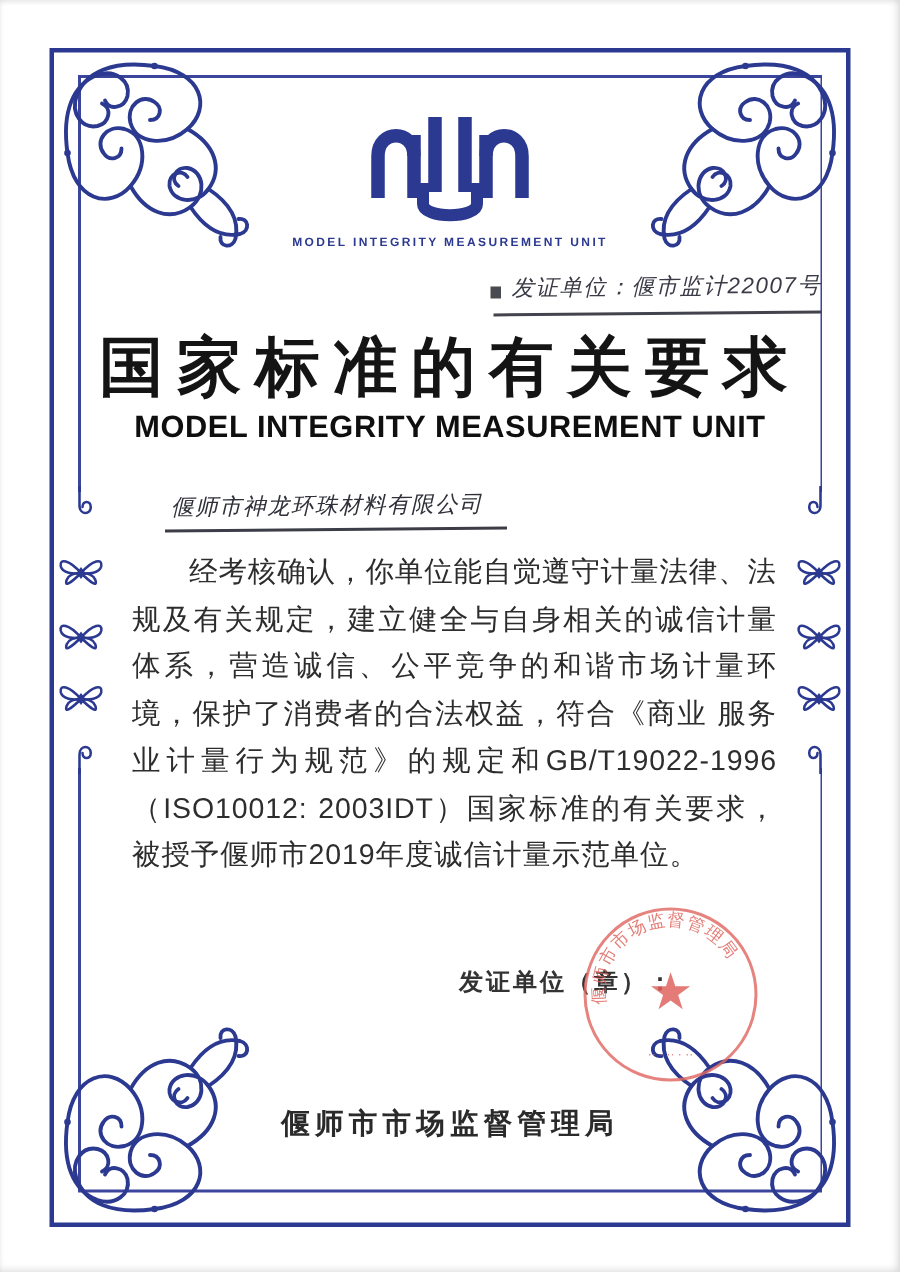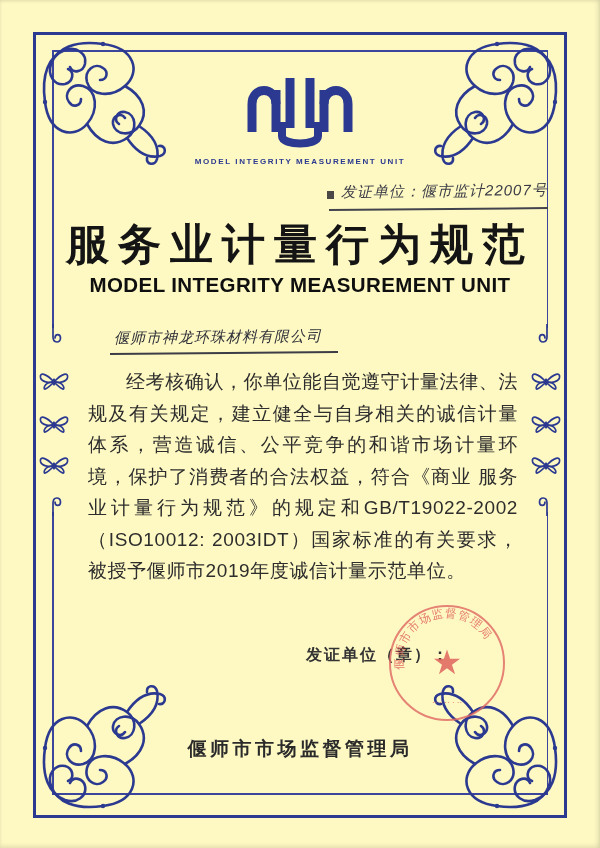--- a/index.html
+++ b/index.html
@@ -1,17 +1,17 @@
 <!DOCTYPE html>
 <html><head>
 <meta charset="utf-8">
 <style>
   html,body{margin:0;padding:0;background:#e9e9e7;}
   .page{
-    position:relative;width:600px;height:848px;background:#fef9c3;
+    position:relative;width:600px;height:848px;background:#ffffff;
     font-family:"Liberation Sans",sans-serif;overflow:hidden;
     box-shadow:inset -3px 0 4px rgba(0,0,0,.08), inset 0 -3px 4px rgba(0,0,0,.06), inset 0 2px 3px rgba(0,0,0,.05);
   }
   
   .border-outer{position:absolute;top:32px;left:33px;right:33px;bottom:30px;border:3px solid #2b3990;}
   .iline{position:absolute;background:#3b459b;}
   .iline.h{height:1.5px;left:52px;right:52px;}
   .iline.v{width:1.5px;}
   .inner-top{top:50px;}
   .inner-bottom{top:793px;}
@@ -179,27 +179,27 @@
     <path d="M86,62 L86,20"></path>
     <path d="M86,34 C86,16 110,16 110,34 L110,62"></path>
     <path d="M44,52 L44,66 C44,76 80,76 80,66 L80,52" stroke-width="8"></path>
   </svg>
   <div class="logo-caption">MODEL INTEGRITY MEASUREMENT UNIT</div>
 
   <div class="cert-line"><span>发证单位：</span><span>偃市监计22007号</span></div>
   <div class="ink-mark"></div>
   <div class="cert-underline"></div>
 
-  <div class="title-cn">服务业计量行为规范</div>
+  <div class="title-cn">国家标准的有关要求</div>
   <div class="title-en">MODEL INTEGRITY MEASUREMENT UNIT</div>
 
   <div class="company">偃师市神龙环珠材料有限公司</div>
   <div class="company-underline"></div>
 
-  <div class="body-text">经考核确认，你单位能自觉遵守计量法律、法规及有关规定，建立健全与自身相关的诚信计量体系，营造诚信、公平竞争的和谐市场计量环境，保护了消费者的合法权益，符合《商业 服务业计量行为规范》的规定和GB/T19022-2002（ISO10012: 2003IDT）国家标准的有关要求，被授予偃师市2019年度诚信计量示范单位。</div>
+  <div class="body-text">经考核确认，你单位能自觉遵守计量法律、法规及有关规定，建立健全与自身相关的诚信计量体系，营造诚信、公平竞争的和谐市场计量环境，保护了消费者的合法权益，符合《商业 服务业计量行为规范》的规定和GB/T19022-1996（ISO10012: 2003IDT）国家标准的有关要求，被授予偃师市2019年度诚信计量示范单位。</div>
 
   <div class="issuer-label">发证单位（章）：</div>
 
   <div class="seal">
     <div class="seal-ring"></div>
     <svg viewBox="0 0 116 116">
       <defs>
           <path id="sealArc" d="M17,72 A44,44 0 1 1 99,72" fill="none"></path>
         </defs>
       <text font-size="11.5" fill="#df6059" letter-spacing="1">

